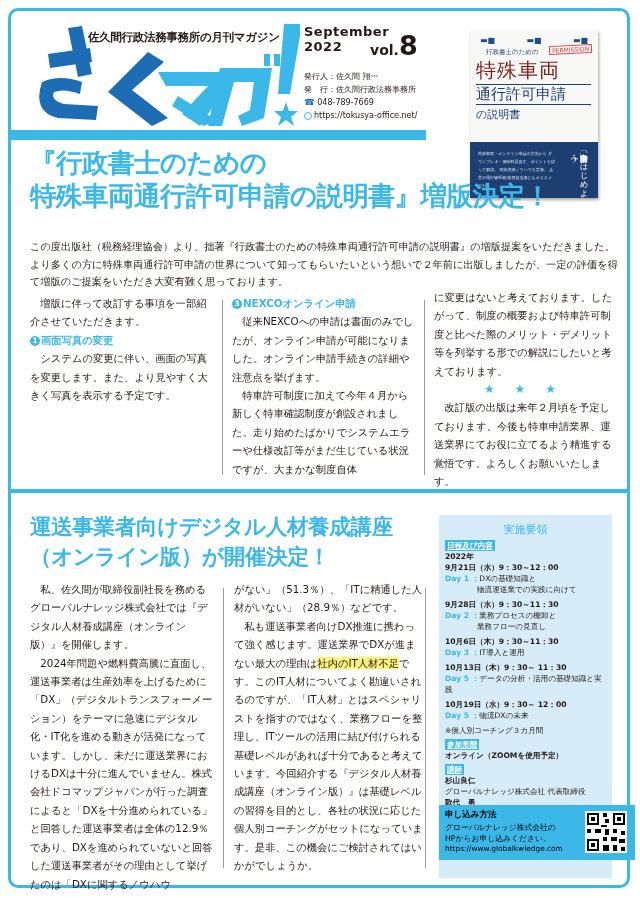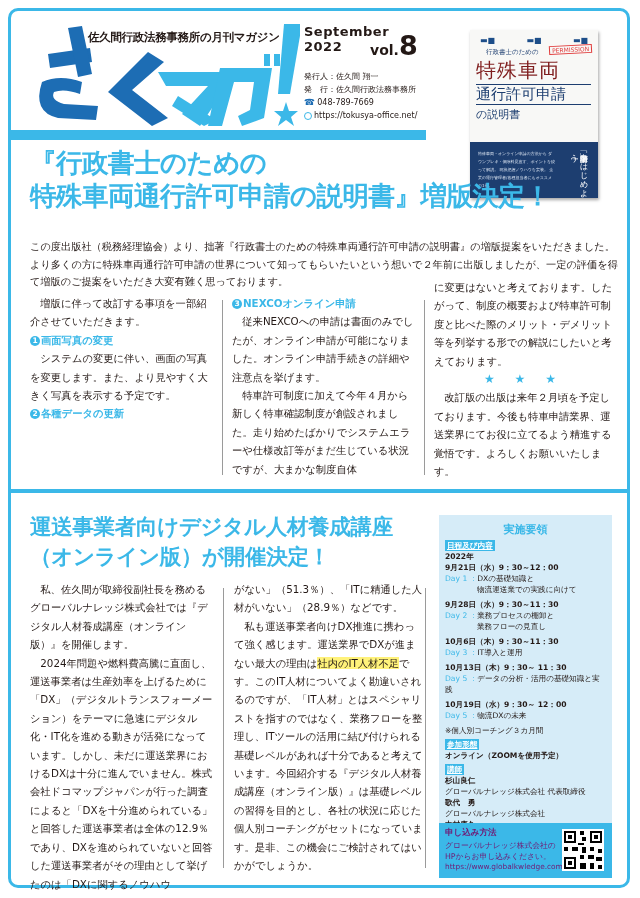--- a/index.html
+++ b/index.html
@@ -48,28 +48,28 @@
   .col .sub { color:#3bb8e8; font-weight:bold; }
   .col .num { display:inline-block; width:10px; height:10px; border-radius:50%; background:#3bb8e8; color:#fff; font-size:7.5px; line-height:10px; text-align:center; text-indent:0; margin-right:1px; vertical-align:1px; }
   .stars { color:#3bb8e8; text-align:center; letter-spacing:8px; font-size:12px; }
   .vline { width:1px; background:#9a9a9a; }
   .hl { background:#fff27a; font-weight:normal; }
 
   .h2 { left:30px; top:512px; font-size:21.5px; font-weight:bold; color:#3bb8e8; line-height:30px; letter-spacing:-0.3px; white-space:nowrap; }
 
   
   .info { left:439px; top:515px; width:173px; height:363px; background:#d6ecf8; }
-  .info .title { text-align:center; color:#3bb8e8; font-weight:bold; font-size:11px; margin-top:7px; }
+  .info .title { text-align:center; color:#3bb8e8; font-weight:normal; font-size:11px; margin-top:7px; }
   .info .body { padding:0 6px; font-size:7.6px; line-height:11px; }
   .info .tag { display:inline-block; background:#3bb8e8; color:#fff; font-weight:bold; padding:0 2px; margin-top:3px; font-size:7.6px;text-decoration:underline; }
   .info .b { font-weight:bold; }
-  .info .day { color:#3bb8e8; font-weight:normal; }
+  .info .day { color:#3bb8e8; font-weight:bold; }
   .info .ind2 { padding-left:32px; }
   .info .gap { margin-top:4px; }
-  .apply { left:439px; top:823px; width:173px; height:55px; background:#3bb8e8; color:#701a75; }
+  .apply { left:439px; top:805px; width:173px; height:55px; background:#3bb8e8; color:#000000;padding-left:23px; }
   .apply .h { font-size:8.5px; font-weight:bold; position:absolute; left:6px; top:4px; }
   .apply .t { font-size:7.8px; line-height:10.5px; position:absolute; left:6px; top:18px; }
   .apply .url { font-size:7.4px; }
   .qr { position:absolute; right:8px; top:6px; width:42px; height:42px; background:#fff; }
 </style>
 </head>
 <body>
 
 <div class="abs frame"></div>
 <div class="abs hdr-bar"></div>
@@ -139,32 +139,31 @@
 <div class="abs h1">
   <div>『行政書士のための</div>
   <div>特殊車両通行許可申請の説明書』増版決定！</div>
 </div>
 <div class="abs lead">この度出版社（税務経理協会）より、拙著『行政書士のための特殊車両通行許可申請の説明書』の増版提案をいただきました。より多くの方に特殊車両通行許可申請の世界について知ってもらいたいという想いで２年前に出版しましたが、一定の評価を得て増版のご提案をいただき大変有難く思っております。</div>
 
 <div class="abs col" style="left:30px; top:294px; width:183px;">
   <p class="ind">増版に伴って改訂する事項を一部紹介させていただきます。</p>
   <p class="sub"><span class="num">1</span><span>画面写真の変更</span></p>
   <p class="ind">システムの変更に伴い、画面の写真を変更します。また、より見やすく大きく写真を表示する予定です。</p>
-  <p class="sub"><span class="num">2</span><span>各種データの更新</span></p>
 </div>
 <div class="abs vline" style="left:222px; top:300px; height:175px;"></div>
 
 <div class="abs col" style="left:232px; top:294px; width:183px;">
   <p class="sub"><span class="num">3</span><span>NEXCOオンライン申請</span></p>
   <p class="ind">従来NEXCOへの申請は書面のみでしたが、オンライン申請が可能になりました。オンライン申請手続きの詳細や注意点を挙げます。</p>
   <p class="ind">特車許可制度に加えて今年４月から新しく特車確認制度が創設されました。走り始めたばかりでシステムエラーや仕様改訂等がまだ生じている状況ですが、大まかな制度自体</p>
 </div>
 <div class="abs vline" style="left:424px; top:300px; height:175px;"></div>
 
-<div class="abs col" style="left:434px; top:278px; width:180px;">
+<div class="abs col" style="left:434px; top:288px; width:180px;">
   <p>に変更はないと考えております。したがって、制度の概要および特車許可制度と比べた際のメリット・デメリット等を列挙する形での解説にしたいと考えております。</p>
   <p class="stars">★ ★ ★</p>
   <p class="ind">改訂版の出版は来年２月頃を予定しております。今後も特車申請業界、運送業界にてお役に立てるよう精進する覚悟です。よろしくお願いいたします。</p>
 </div>
 
 <div class="abs h2">
   <div>運送事業者向けデジタル人材養成講座</div>
   <div>（オンライン版）が開催決定！</div>
 </div>
 

